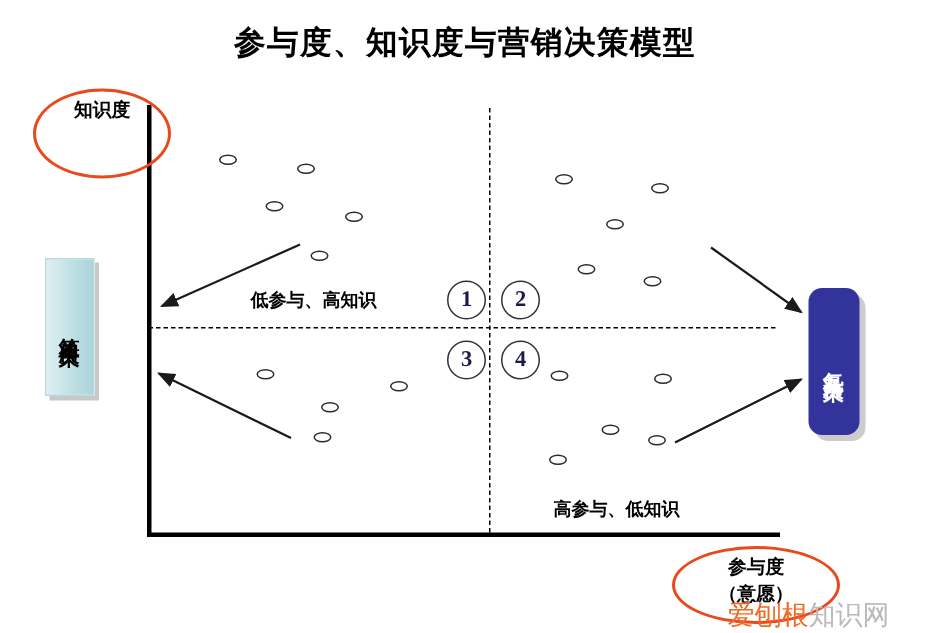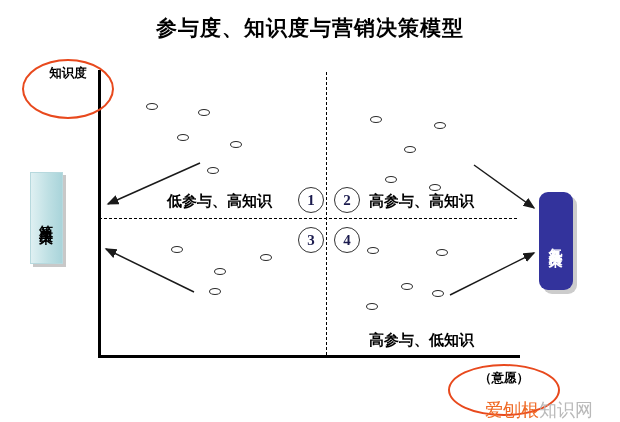--- a/index.html
+++ b/index.html
@@ -78,21 +78,21 @@
     border: 1.4px solid #2b2b2b;
     border-radius: 50%;
     background: transparent;
     box-sizing: border-box;
   }
 
   
   .qlabel {
     position: absolute;
     font-family: "Liberation Sans", "DejaVu Sans", sans-serif;
-    font-size: 15px;
+    font-size: 12px;
     font-weight: bold;
     color: #000000;
     white-space: nowrap;
     text-align: right;
   }
 
   
   .numcircle {
     position: absolute;
     width: 26px;
@@ -244,21 +244,20 @@
   <div class="dot" style="left:209px; top:288px;"></div>
   <div class="dot" style="left:260px; top:254px;"></div>
 
   <div class="dot" style="left:367px; top:247px;"></div>
   <div class="dot" style="left:436px; top:249px;"></div>
   <div class="dot" style="left:401px; top:283px;"></div>
   <div class="dot" style="left:432px; top:290px;"></div>
   <div class="dot" style="left:366px; top:303px;"></div>
 
   <div class="qlabel" style="left:167px; top:192px;">低参与、高知识</div>
-  <div class="qlabel" style="left:369px; top:192px;">高参与、高知识</div>
   <div class="qlabel" style="left:369px; top:331px;">高参与、低知识</div>
 
   <div class="numcircle" style="left:298px; top:187px;">1</div>
   <div class="numcircle" style="left:334px; top:187px;">2</div>
   <div class="numcircle" style="left:298px; top:227px;">3</div>
   <div class="numcircle" style="left:334px; top:227px;">4</div>
 
   <div class="sidebox box-simple">简单决策</div>
   <div class="sidebox box-complex">复杂决策</div>
 
@@ -274,18 +273,19 @@
     <line x1="450" y1="295" x2="534" y2="253" stroke="#1a1a1a" stroke-width="1.5" marker-end="url(#ah)"></line>
   </svg>
 
   <div class="ellipse-ann ell-knowledge"></div>
   <div class="ann-text ann-knowledge">
     <div>知识度</div>
   </div>
 
   <div class="ellipse-ann ell-involve"></div>
   <div class="ann-text ann-involve">
+    <div>参与度</div>
     <div>（意愿）</div>
   </div>
 
   <div class="watermark"><span class="wm-accent">爱刨根</span><span>知识网</span></div>
 
 </div>
 
 </body></html>

